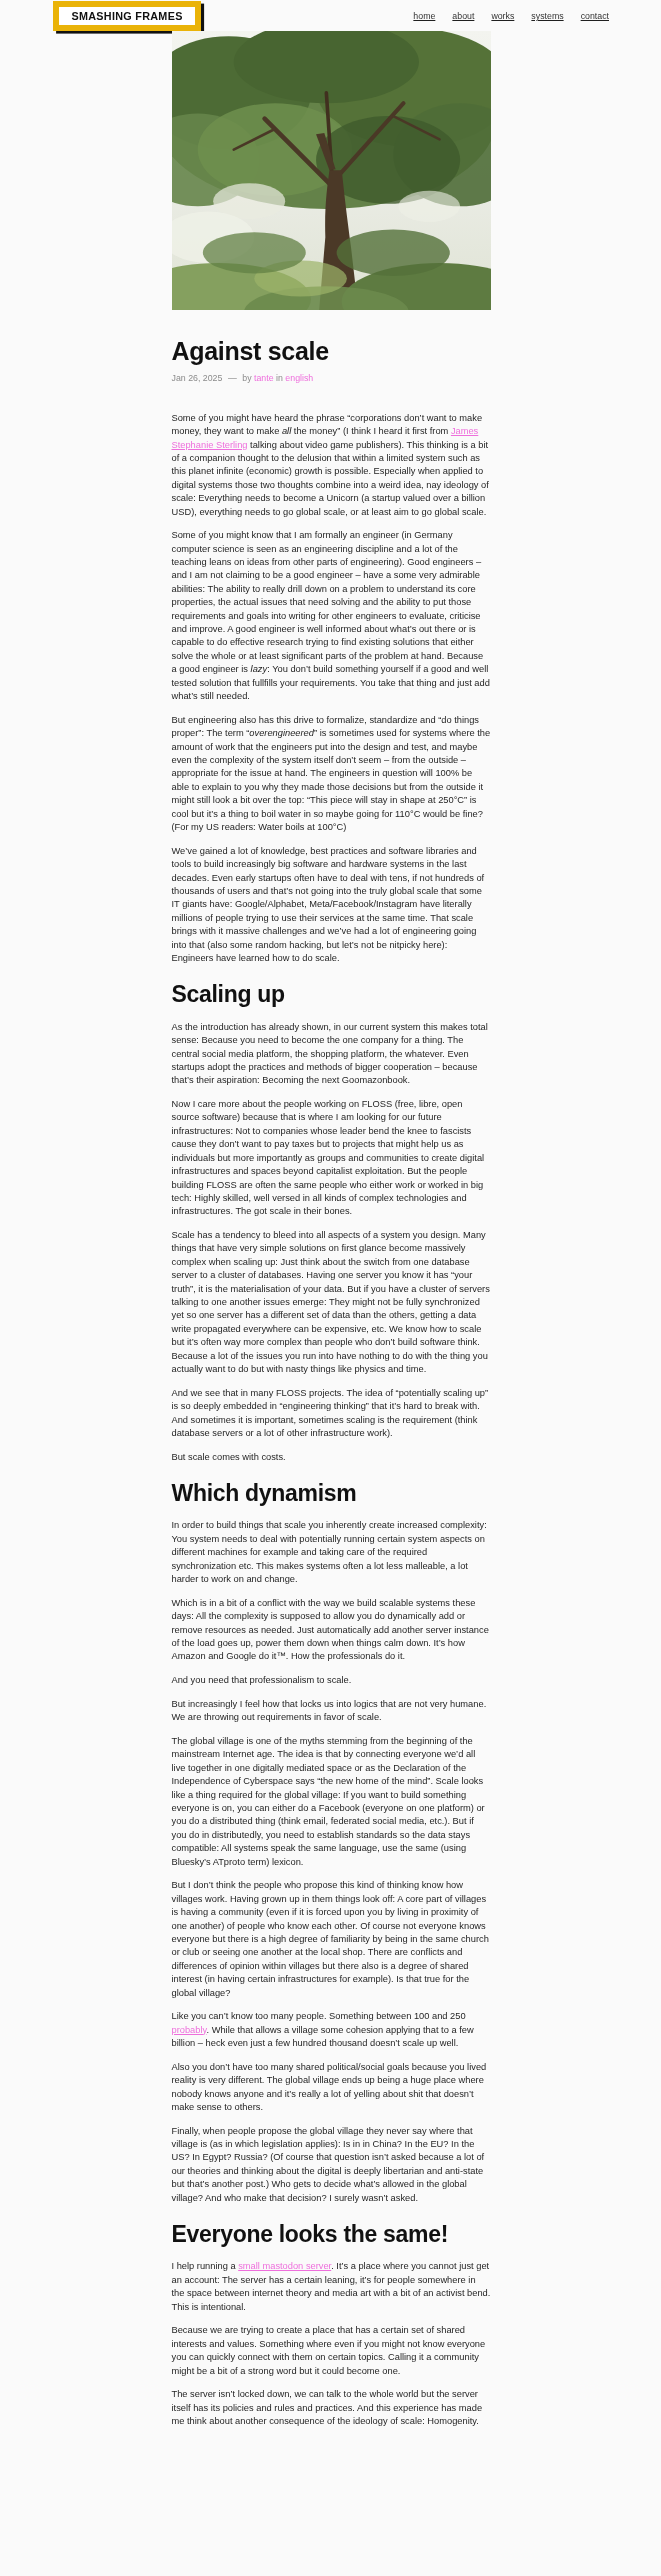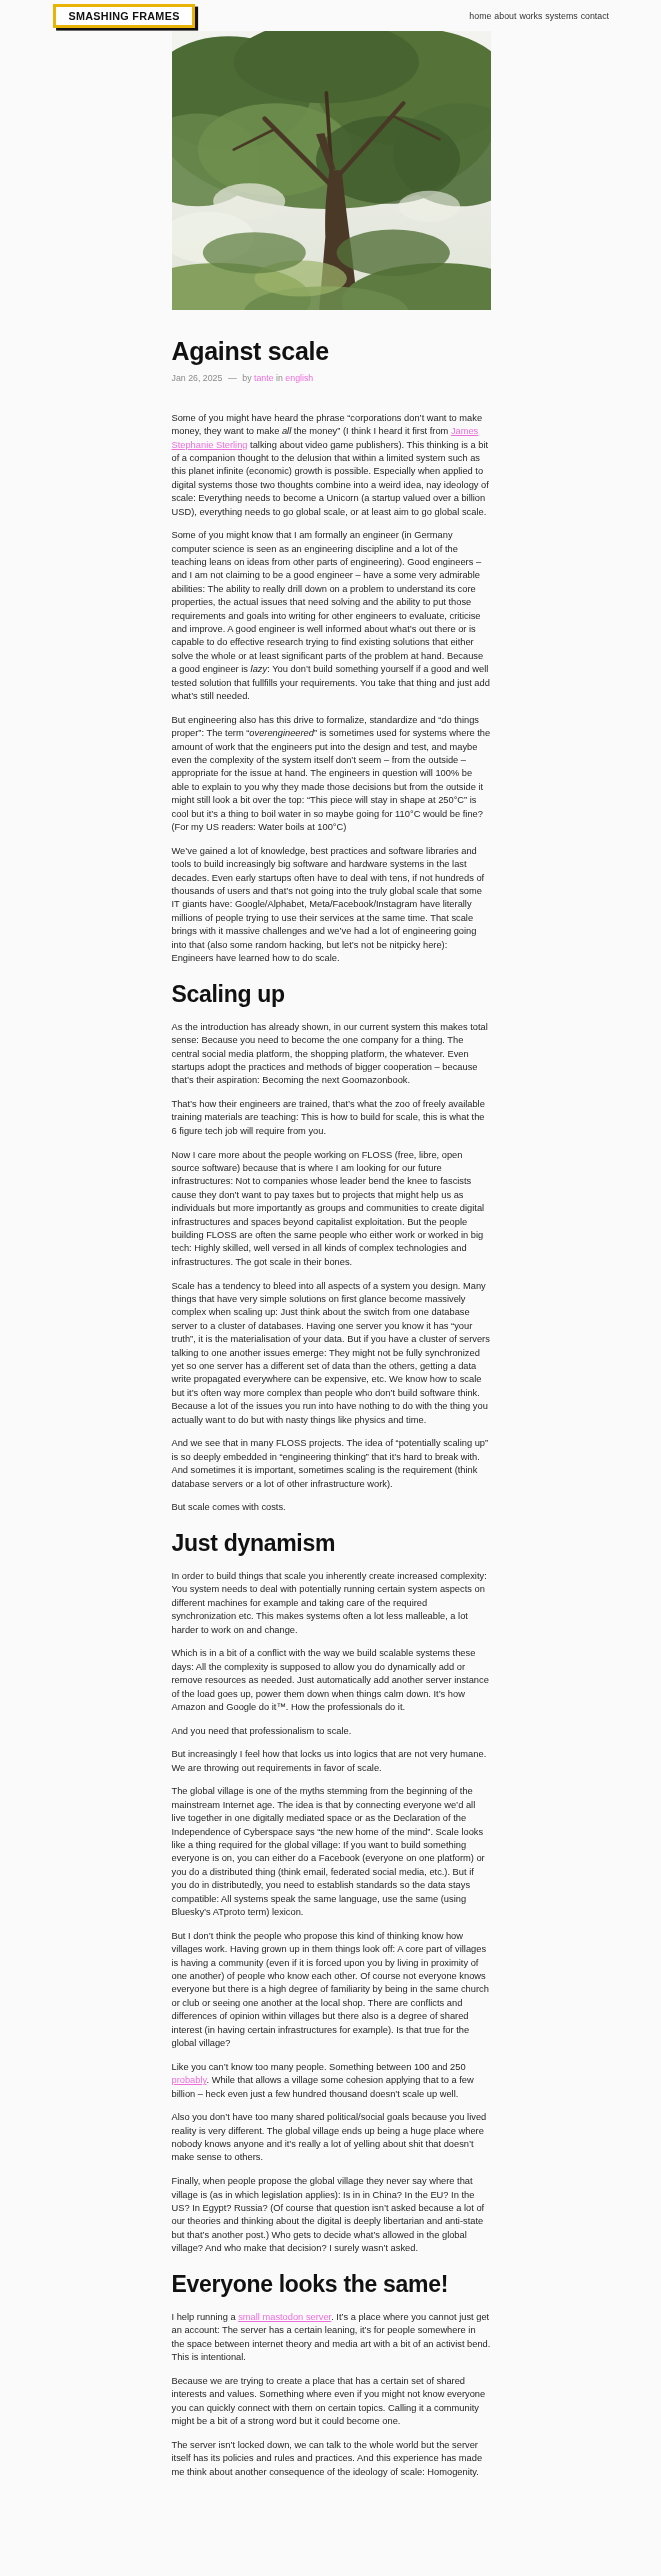--- a/index.html
+++ b/index.html
@@ -15,30 +15,30 @@
   .page { width:662px; }
 
   
   header.site-header {
     display:flex; justify-content:space-between; align-items:center;
     padding:5.2px 53px 4.1px 53px;
     height:31px;
   }
   .logo-box {
     background:#ffffff;
-    border:3px solid #eab308;
+    border:6px solid #eab308;
     box-shadow:3.1px 2.6px 0 #111;
     padding:2.6px 12.4px;
     cursor:pointer;
   }
   .logo-box span {
     font-size:10.8px; font-weight:700; letter-spacing:0.3px; color:#111;
     white-space:nowrap;
   }
-  nav.main-nav { display:flex; gap:3px; }
+  nav.main-nav { display:flex; gap:17px;text-decoration:underline; }
   nav.main-nav a {
     color:#333; text-decoration:none; font-size:8.8px;
   }
 
   
   .hero {
     width:319px; margin:0 auto; padding:0; height:279px; overflow:hidden;
   }
   .hero svg { display:block; width:319px; height:279px; }
 
@@ -137,26 +137,25 @@
       <span>in</span>
       <a href="#">english</a>
     </p>
     <div id="article-body">
         <p>Some of you might have heard the phrase “corporations don’t want to make money, they want to make <em>all</em> the money” (I think I heard it first from <a href="#" class="inline-link">James Stephanie Sterling</a> talking about video game publishers). This thinking is a bit of a companion thought to the delusion that within a limited system such as this planet infinite (economic) growth is possible. Especially when applied to digital systems those two thoughts combine into a weird idea, nay ideology of scale: Everything needs to become a Unicorn (a startup valued over a billion USD), everything needs to go global scale, or at least aim to go global scale.</p>
         <p>Some of you might know that I am formally an engineer (in Germany computer science is seen as an engineering discipline and a lot of the teaching leans on ideas from other parts of engineering). Good engineers – and I am not claiming to be a good engineer – have a some very admirable abilities: The ability to really drill down on a problem to understand its core properties, the actual issues that need solving and the ability to put those requirements and goals into writing for other engineers to evaluate, criticise and improve. A good engineer is well informed about what’s out there or is capable to do effective research trying to find existing solutions that either solve the whole or at least significant parts of the problem at hand. Because a good engineer is <em>lazy</em>: You don’t build something yourself if a good and well tested solution that fullfills your requirements. You take that thing and just add what’s still needed.</p>
         <p>But engineering also has this drive to formalize, standardize and “do things proper”: The term “<em>overengineered</em>” is sometimes used for systems where the amount of work that the engineers put into the design and test, and maybe even the complexity of the system itself don’t seem – from the outside – appropriate for the issue at hand. The engineers in question will 100% be able to explain to you why they made those decisions but from the outside it might still look a bit over the top: “This piece will stay in shape at 250°C” is cool but it’s a thing to boil water in so maybe going for 110°C would be fine? (For my US readers: Water boils at 100°C)</p>
         <p>We’ve gained a lot of knowledge, best practices and software libraries and tools to build increasingly big software and hardware systems in the last decades. Even early startups often have to deal with tens, if not hundreds of thousands of users and that’s not going into the truly global scale that some IT giants have: Google/Alphabet, Meta/Facebook/Instagram have literally millions of people trying to use their services at the same time. That scale brings with it massive challenges and we’ve had a lot of engineering going into that (also some random hacking, but let’s not be nitpicky here): Engineers have learned how to do scale.</p>
         <h2>Scaling up</h2>
         <p>As the introduction has already shown, in our current system this makes total sense: Because you need to become the one company for a thing. The central social media platform, the shopping platform, the whatever. Even startups adopt the practices and methods of bigger cooperation – because that’s their aspiration: Becoming the next Goomazonbook.</p>
-        <p>That’s how their engineers are trained, that’s what the zoo of freely available training materials are teaching: This is how to build for scale, this is what the 6 figure tech job will require from you.</p>
         <p>Now I care more about the people working on FLOSS (free, libre, open source software) because that is where I am looking for our future infrastructures: Not to companies whose leader bend the knee to fascists cause they don’t want to pay taxes but to projects that might help us as individuals but more importantly as groups and communities to create digital infrastructures and spaces beyond capitalist exploitation. But the people building FLOSS are often the same people who either work or worked in big tech: Highly skilled, well versed in all kinds of complex technologies and infrastructures. The got scale in their bones.</p>
         <p>Scale has a tendency to bleed into all aspects of a system you design. Many things that have very simple solutions on first glance become massively complex when scaling up: Just think about the switch from one database server to a cluster of databases. Having one server you know it has “your truth”, it is the materialisation of your data. But if you have a cluster of servers talking to one another issues emerge: They might not be fully synchronized yet so one server has a different set of data than the others, getting a data write propagated everywhere can be expensive, etc. We know how to scale but it’s often way more complex than people who don’t build software think. Because a lot of the issues you run into have nothing to do with the thing you actually want to do but with nasty things like physics and time.</p>
         <p>And we see that in many FLOSS projects. The idea of “potentially scaling up” is so deeply embedded in “engineering thinking” that it’s hard to break with. And sometimes it is important, sometimes scaling is the requirement (think database servers or a lot of other infrastructure work).</p>
         <p>But scale comes with costs.</p>
-        <h2>Just dynamism</h2>
+        <h2>Which dynamism</h2>
         <p>In order to build things that scale you inherently create increased complexity: You system needs to deal with potentially running certain system aspects on different machines for example and taking care of the required synchronization etc. This makes systems often a lot less malleable, a lot harder to work on and change.</p>
         <p>Which is in a bit of a conflict with the way we build scalable systems these days: All the complexity is supposed to allow you do dynamically add or remove resources as needed. Just automatically add another server instance of the load goes up, power them down when things calm down. It’s how Amazon and Google do it™. How the professionals do it.</p>
         <p>And you need that professionalism to scale.</p>
         <p>But increasingly I feel how that locks us into logics that are not very humane. We are throwing out requirements in favor of scale.</p>
         <p>The global village is one of the myths stemming from the beginning of the mainstream Internet age. The idea is that by connecting everyone we’d all live together in one digitally mediated space or as the Declaration of the Independence of Cyberspace says “the new home of the mind”. Scale looks like a thing required for the global village: If you want to build something everyone is on, you can either do a Facebook (everyone on one platform) or you do a distributed thing (think email, federated social media, etc.). But if you do in distributedly, you need to establish standards so the data stays compatible: All systems speak the same language, use the same (using Bluesky’s ATproto term) lexicon.</p>
         <p>But I don’t think the people who propose this kind of thinking know how villages work. Having grown up in them things look off: A core part of villages is having a community (even if it is forced upon you by living in proximity of one another) of people who know each other. Of course not everyone knows everyone but there is a high degree of familiarity by being in the same church or club or seeing one another at the local shop. There are conflicts and differences of opinion within villages but there also is a degree of shared interest (in having certain infrastructures for example). Is that true for the global village?</p>
         <p>Like you can’t know too many people. Something between 100 and 250 <a href="#" class="inline-link">probably</a>. While that allows a village some cohesion applying that to a few billion – heck even just a few hundred thousand doesn’t scale up well.</p>
         <p>Also you don’t have too many shared political/social goals because you lived reality is very different. The global village ends up being a huge place where nobody knows anyone and it’s really a lot of yelling about shit that doesn’t make sense to others.</p>
         <p>Finally, when people propose the global village they never say where that village is (as in which legislation applies): Is in in China? In the EU? In the US? In Egypt? Russia? (Of course that question isn’t asked because a lot of our theories and thinking about the digital is deeply libertarian and anti-state but that’s another post.) Who gets to decide what’s allowed in the global village? And who make that decision? I surely wasn’t asked.</p>
         <h2>Everyone looks the same!</h2>

